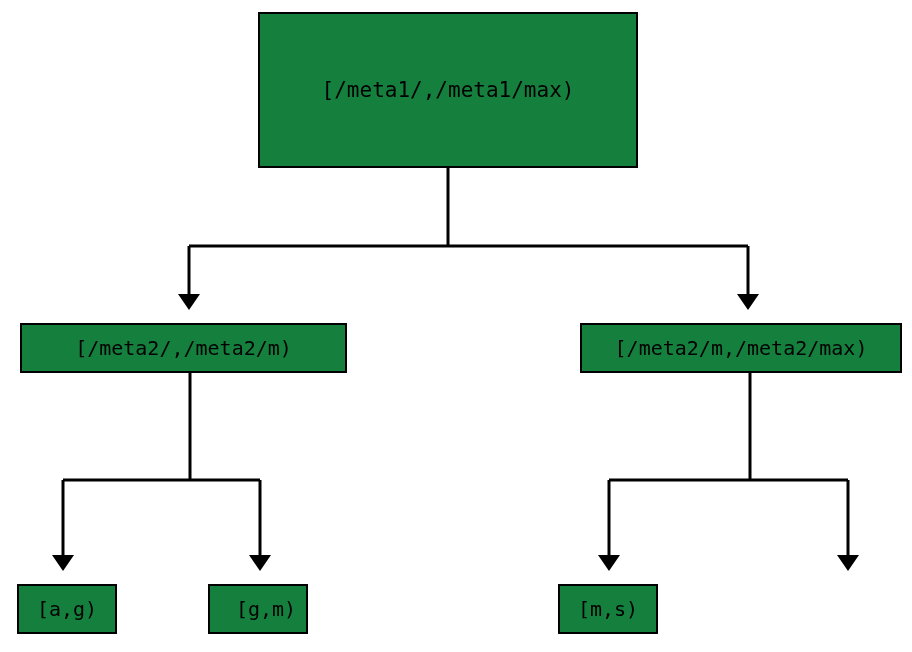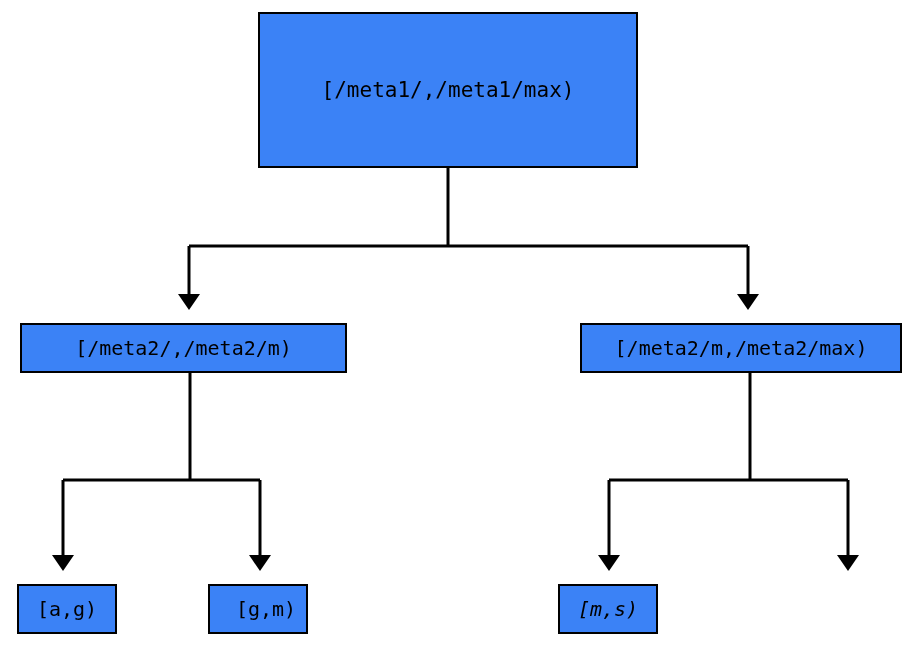--- a/index.html
+++ b/index.html
@@ -21,21 +21,21 @@
   #tree-svg {
     position: absolute;
     left: 0;
     top: 0;
     width: 912px;
     height: 652px;
   }
   .tree-node {
     position: absolute;
     box-sizing: border-box;
-    background: #3b82f6;
+    background: #15803d;
     border: 2px solid #000000;
     display: flex;
     align-items: center;
     justify-content: center;
     text-align: center;
     color: #000000;
     white-space: pre;
   }
   .node-label {
     display: block;
@@ -65,21 +65,21 @@
   }
   #node-meta2-low .node-label,
   #node-meta2-high .node-label { font-size: 20px; }
   
   .leaf {
     top: 584px;
     height: 50px;
   }
   #node-leaf-ag   { left: 8px;   width: 100px; margin-left: 9px; }
   #node-leaf-gm   { left: 208px; width: 100px; padding-left: 16px; }
-  #node-leaf-ms   { left: 558px; width: 100px; font-style: italic; }
+  #node-leaf-ms   { left: 558px; width: 100px; }
   #node-leaf-smax { left: 778px; width: 120px; }
   .leaf .node-label { font-size: 20px; }
 </style>
 </head>
 <body>
 
 <div id="diagram-root">
 
   <svg id="tree-svg" viewBox="0 0 912 652">
     <defs>

